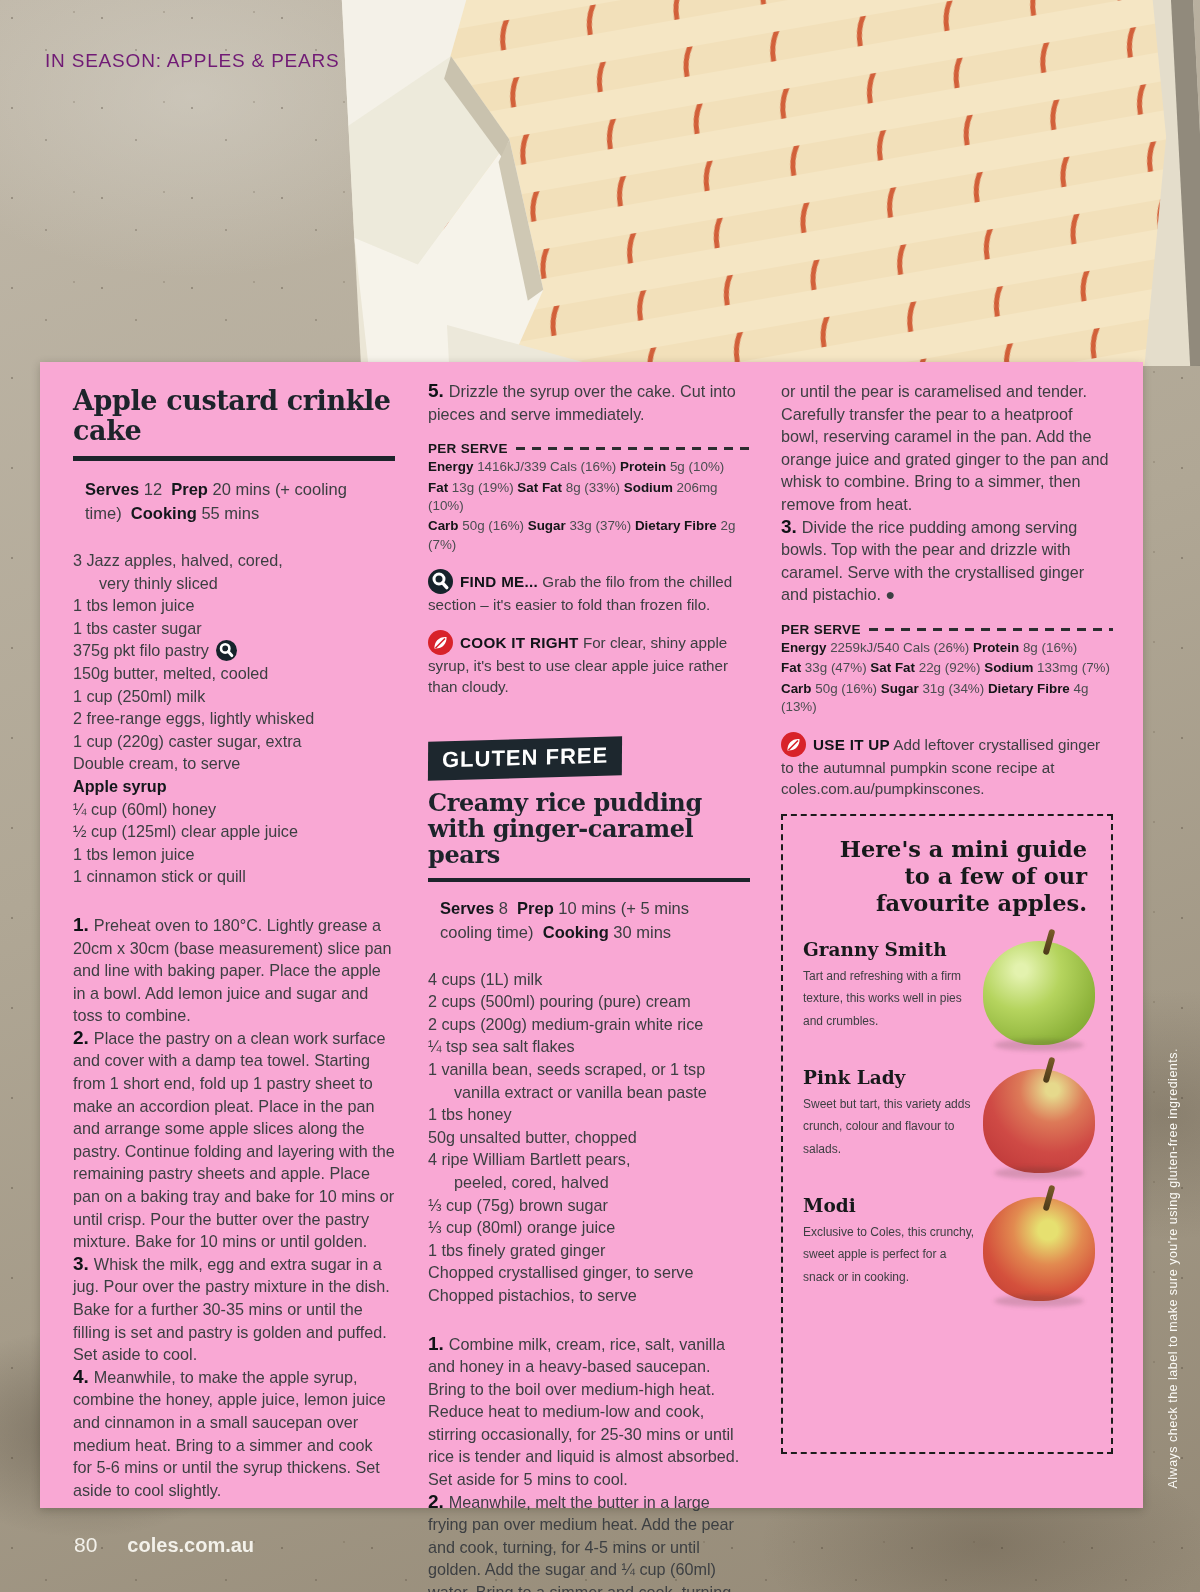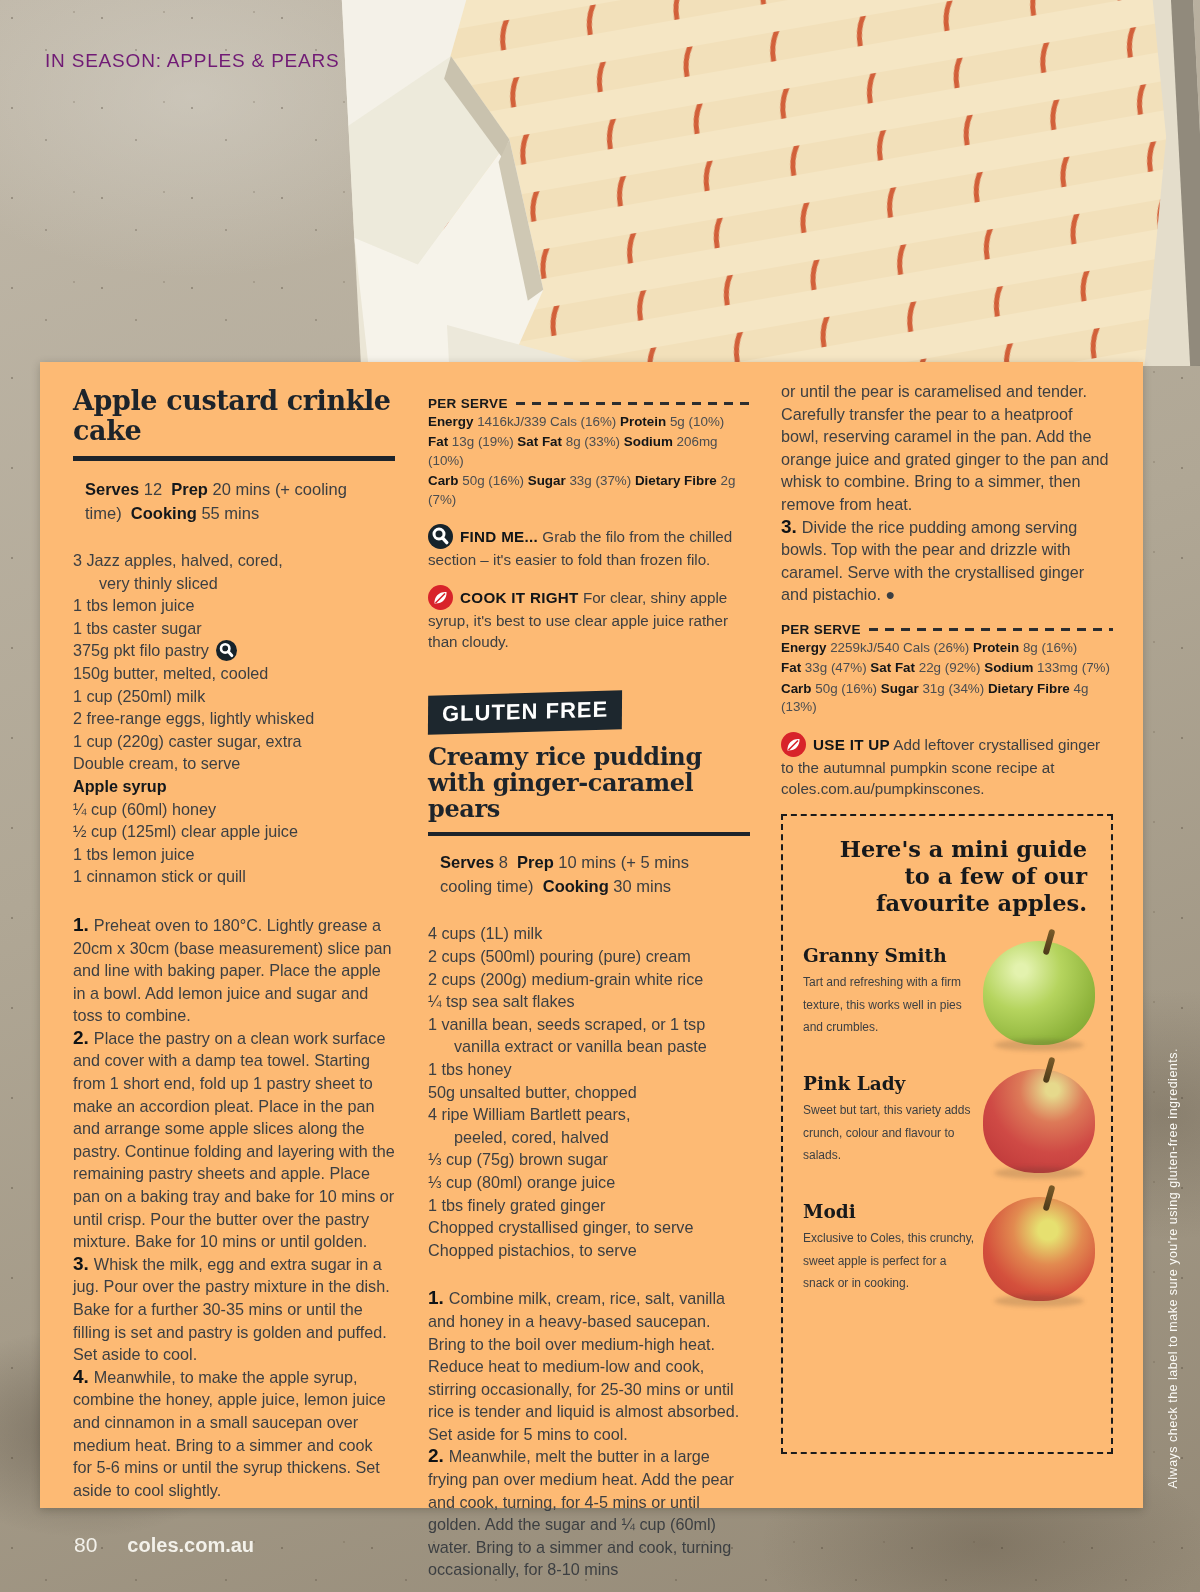--- a/index.html
+++ b/index.html
@@ -15,21 +15,21 @@
       radial-gradient(240px 150px at 7% 90%, rgba(60,50,38,.38), transparent 70%),
       radial-gradient(320px 160px at 82% 97%, rgba(78,66,50,.30), transparent 70%),
       radial-gradient(260px 180px at 97% 70%, rgba(70,60,46,.25), transparent 70%),
       linear-gradient(160deg,#c0b8a9 0%,#b0a795 45%,#948976 100%);
     background-size:90px 90px,90px 90px,90px 90px,100% 100%,100% 100%,100% 100%,100% 100%,100% 100%;
   }
   .hero{position:absolute;left:0;top:0;width:1200px;height:366px;overflow:hidden}
   .tray{position:absolute;left:322px;top:-22px;width:890px;height:410px}
   .kicker{position:absolute;left:45px;top:50px;font-size:19px;font-weight:normal;
     letter-spacing:.8px;color:#701a75}
-  .panel{position:absolute;left:40px;top:362px;width:1103px;height:1146px;background:#fdba74;
+  .panel{position:absolute;left:40px;top:362px;width:1103px;height:1146px;background:#f9a8d4;
     box-shadow:0 2px 8px rgba(40,35,25,.25)}
   .col{position:absolute;top:18px}
   .col1{left:33px;width:322px}
   .col2{left:388px;width:322px}
   .col3{left:741px;width:332px}
   h1.rtitle,h2.rtitle{font-family:"DejaVu Serif","Liberation Serif",serif;color:#1d242b;
     margin:0;font-weight:bold;letter-spacing:-.4px}
   h1.rtitle{font-size:27px;line-height:30px;padding-top:6px}
   h2.rtitle{font-size:24px;line-height:26px}
   .rule{height:5px;background:#1d242b;margin:10px 0 16px}
@@ -57,21 +57,21 @@
   .cicon svg{display:block;width:100%;height:100%}
   .ing-icon{display:inline-block;width:21px;height:21px;border-radius:50%;background:#16232b;
     vertical-align:-5px;margin-left:7px}
   .ing-icon svg{display:block;width:100%;height:100%}
   .gf-badge{display:inline-block;background:#1d272e;color:#fff;font-weight:bold;font-size:22px;
     letter-spacing:1px;padding:6px 14px 7px;transform:rotate(-1.6deg) skewX(-2deg);margin:26px 0 12px}
   .guide{border:2.5px dashed #1c1c1c;margin-top:14px;padding:20px 14px 10px 20px;height:640px;
     box-sizing:border-box}
   .gtitle{font-family:"DejaVu Serif","Liberation Serif",serif;font-weight:bold;color:#17191b;
     font-size:22.5px;line-height:27px;text-align:right;margin:0 10px 8px 0}
-  .gentry{display:flex;align-items:center;margin-top:22px}
+  .gentry{display:flex;align-items:flex-start;margin-top:22px}
   .gtext{width:178px;flex:none}
   .gname{font-family:"DejaVu Serif","Liberation Serif",serif;font-weight:bold;font-size:18.5px;
     color:#17191b;margin:0 0 5px}
   .gdesc{font-size:12px;line-height:22.4px;color:#3c3f42;margin:0}
   .afig{flex:1;display:flex;justify-content:center;margin-top:2px}
   .apple{position:relative;width:112px;height:104px;border-radius:50% 50% 46% 46%}
   .apple::before{content:"";position:absolute;top:-12px;left:56%;width:6px;height:26px;
     background:linear-gradient(#7a5b28,#4c3a1a);border-radius:4px;transform:rotate(16deg)}
   .apple::after{content:"";position:absolute;left:10%;right:10%;bottom:-6px;height:12px;
     border-radius:50%;background:rgba(60,50,40,.18);filter:blur(2px)}
@@ -144,20 +144,21 @@
     </ul>
     <div class="steps">
       <p class="step"><span class="stepnum">1.</span><span>Preheat oven to 180°C. Lightly grease a 20cm x 30cm (base measurement) slice pan and line with baking paper. Place the apple in a bowl. Add lemon juice and sugar and toss to combine.</span></p>
       <p class="step"><span class="stepnum">2.</span><span>Place the pastry on a clean work surface and cover with a damp tea towel. Starting from 1 short end, fold up 1 pastry sheet to make an accordion pleat. Place in the pan and arrange some apple slices along the pastry. Continue folding and layering with the remaining pastry sheets and apple. Place pan on a baking tray and bake for 10 mins or until crisp. Pour the butter over the pastry mixture. Bake for 10 mins or until golden.</span></p>
       <p class="step"><span class="stepnum">3.</span><span>Whisk the milk, egg and extra sugar in a jug. Pour over the pastry mixture in the dish. Bake for a further 30-35 mins or until the filling is set and pastry is golden and puffed. Set aside to cool.</span></p>
       <p class="step"><span class="stepnum">4.</span><span>Meanwhile, to make the apple syrup, combine the honey, apple juice, lemon juice and cinnamon in a small saucepan over medium heat. Bring to a simmer and cook for 5-6 mins or until the syrup thickens. Set aside to cool slightly.</span></p>
     </div>
   </div>
 
   <div class="col col2">
+    <p class="step"><span class="stepnum">5.</span><span>Drizzle the syrup over the cake. Cut into pieces and serve immediately.</span></p>
 
     <div class="nutr">
       <div class="nh">
           <span>PER SERVE</span>
           <span class="dashes"></span>
         </div>
       <p class="nl"><b>Energy</b><span> 1416kJ/339 Cals (16%) </span><b>Protein</b><span> 5g (10%)</span></p>
       <p class="nl"><b>Fat</b><span> 13g (19%) </span><b>Sat Fat</b><span> 8g (33%) </span><b>Sodium</b><span> 206mg (10%)</span></p>
       <p class="nl"><b>Carb</b><span> 50g (16%) </span><b>Sugar</b><span> 33g (37%) </span><b>Dietary Fibre</b><span> 2g (7%)</span></p>
     </div>

